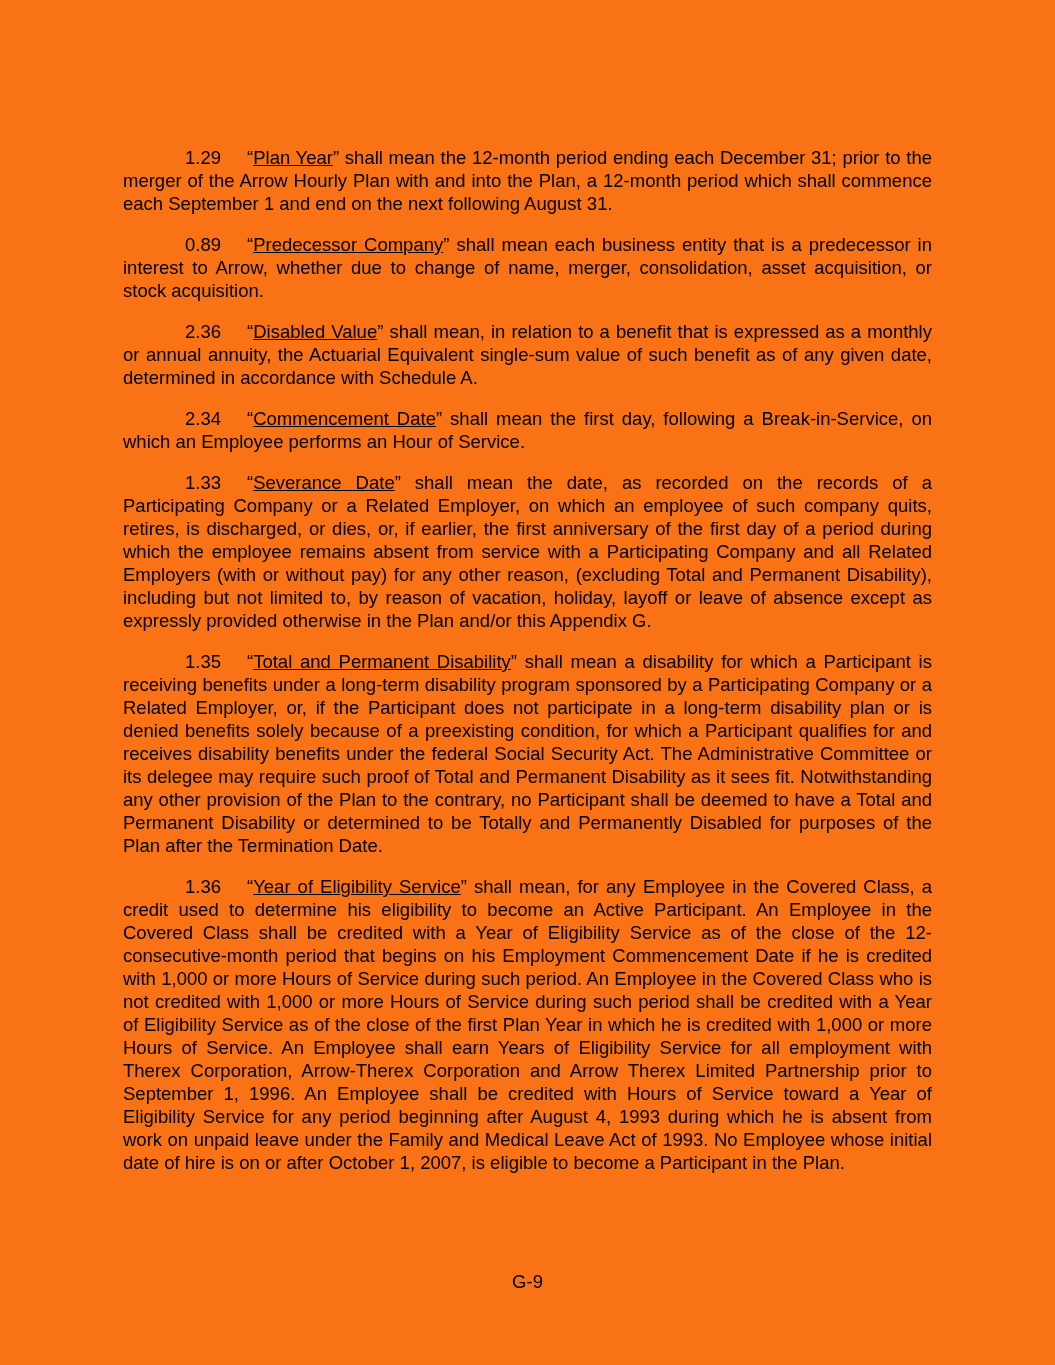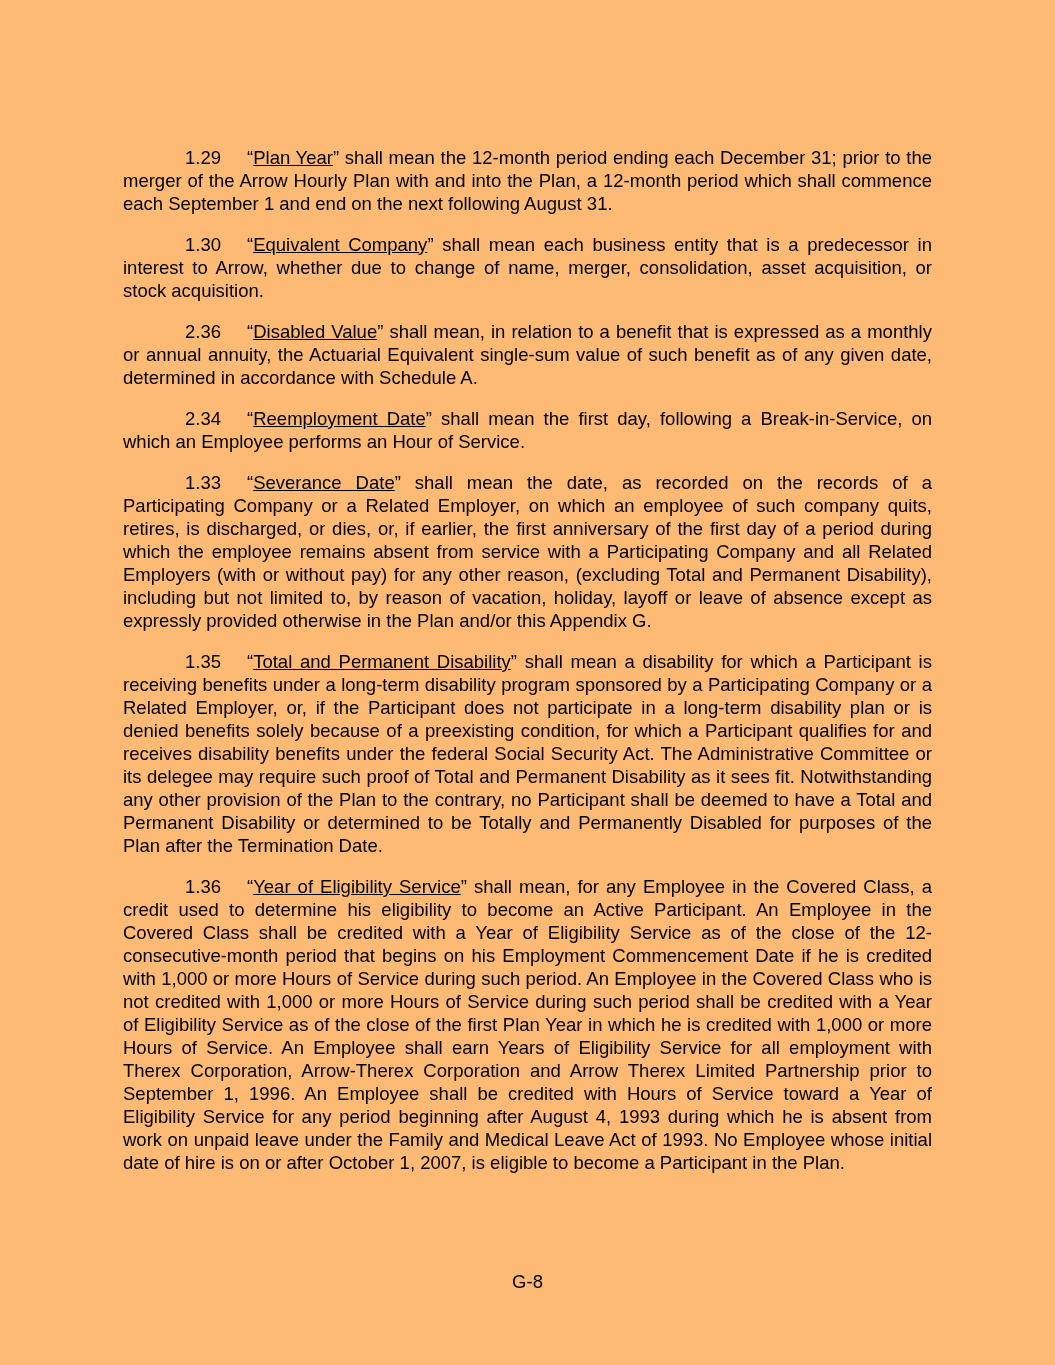--- a/index.html
+++ b/index.html
@@ -4,21 +4,21 @@
 <style>
   html, body {
     margin: 0;
     padding: 0;
     background: #ffffff;
   }
   .page {
     position: relative;
     width: 1055px;
     height: 1365px;
-    background: #fdba74;
+    background: #f97316;
     box-sizing: border-box;
     padding: 146px 123px 0 123px;
     font-family: "Liberation Sans", "DejaVu Sans", sans-serif;
     font-size: 18.5px;
     line-height: 23px;
     color: #000000;
   }
   .para {
     margin: 0 0 18px 0;
     text-align: justify;
@@ -44,28 +44,28 @@
     color: #000000;
   }
 </style>
 </head>
 <body>
 
 <div class="page">
 
   <p class="para"><span class="num">1.29</span><span>“</span><span class="term">Plan Year</span><span>”</span><span> shall mean the 12-month period ending each December 31; prior to the merger of the Arrow Hourly Plan with and into the Plan, a 12-month period which shall commence each September 1 and end on the next following August 31.</span></p>
 
-  <p class="para"><span class="num">1.30</span><span>“</span><span class="term">Equivalent Company</span><span>”</span><span> shall mean each business entity that is a predecessor in interest to Arrow, whether due to change of name, merger, consolidation, asset acquisition, or stock acquisition.</span></p>
+  <p class="para"><span class="num">0.89</span><span>“</span><span class="term">Predecessor Company</span><span>”</span><span> shall mean each business entity that is a predecessor in interest to Arrow, whether due to change of name, merger, consolidation, asset acquisition, or stock acquisition.</span></p>
 
   <p class="para"><span class="num">2.36</span><span>“</span><span class="term">Disabled Value</span><span>”</span><span> shall mean, in relation to a benefit that is expressed as a monthly or annual annuity, the Actuarial Equivalent single-sum value of such benefit as of any given date, determined in accordance with Schedule A.</span></p>
 
-  <p class="para"><span class="num">2.34</span><span>“</span><span class="term">Reemployment Date</span><span>”</span><span> shall mean the first day, following a Break-in-Service, on which an Employee performs an Hour of Service.</span></p>
+  <p class="para"><span class="num">2.34</span><span>“</span><span class="term">Commencement Date</span><span>”</span><span> shall mean the first day, following a Break-in-Service, on which an Employee performs an Hour of Service.</span></p>
 
   <p class="para"><span class="num">1.33</span><span>“</span><span class="term">Severance Date</span><span>”</span><span> shall mean the date, as recorded on the records of a Participating Company or a Related Employer, on which an employee of such company quits, retires, is discharged, or dies, or, if earlier, the first anniversary of the first day of a period during which the employee remains absent from service with a Participating Company and all Related Employers (with or without pay) for any other reason, (excluding Total and Permanent Disability), including but not limited to, by reason of vacation, holiday, layoff or leave of absence except as expressly provided otherwise in the Plan and/or this Appendix G.</span></p>
 
 
   <p class="para"><span class="num">1.35</span><span>“</span><span class="term">Total and Permanent Disability</span><span>”</span><span> shall mean a disability for which a Participant is receiving benefits under a long-term disability program sponsored by a Participating Company or a Related Employer, or, if the Participant does not participate in a long-term disability plan or is denied benefits solely because of a preexisting condition, for which a Participant qualifies for and receives disability benefits under the federal Social Security Act.  The Administrative Committee or its delegee may require such proof of Total and Permanent Disability as it sees fit.  Notwithstanding any other provision of the Plan to the contrary, no Participant shall be deemed to have a Total and Permanent Disability or determined to be Totally and Permanently Disabled for purposes of the Plan after the Termination Date.</span></p>
 
   <p class="para"><span class="num">1.36</span><span>“</span><span class="term">Year of Eligibility Service</span><span>”</span><span> shall mean, for any Employee in the Covered Class, a credit used to determine his eligibility to become an Active Participant.  An Employee in the Covered Class shall be credited with a Year of Eligibility Service as of the close of the 12-consecutive-month period that begins on his Employment Commencement Date if he is credited with 1,000 or more Hours of Service during such period.  An Employee in the Covered Class who is not credited with 1,000 or more Hours of Service during such period shall be credited with a Year of Eligibility Service as of the close of the first Plan Year in which he is credited with 1,000 or more Hours of Service.  An Employee shall earn Years of Eligibility Service for all employment with Therex Corporation, Arrow-Therex Corporation and Arrow Therex Limited Partnership prior to September 1, 1996.  An Employee shall be credited with Hours of Service toward a Year of Eligibility Service for any period beginning after August 4, 1993 during which he is absent from work on unpaid leave under the Family and Medical Leave Act of 1993.  No Employee whose initial date of hire is on or after October 1, 2007, is eligible to become a Participant in the Plan.</span></p>
 
-  <div class="footer">G-8</div>
+  <div class="footer">G-9</div>
 
 </div>
 
 </body></html>

